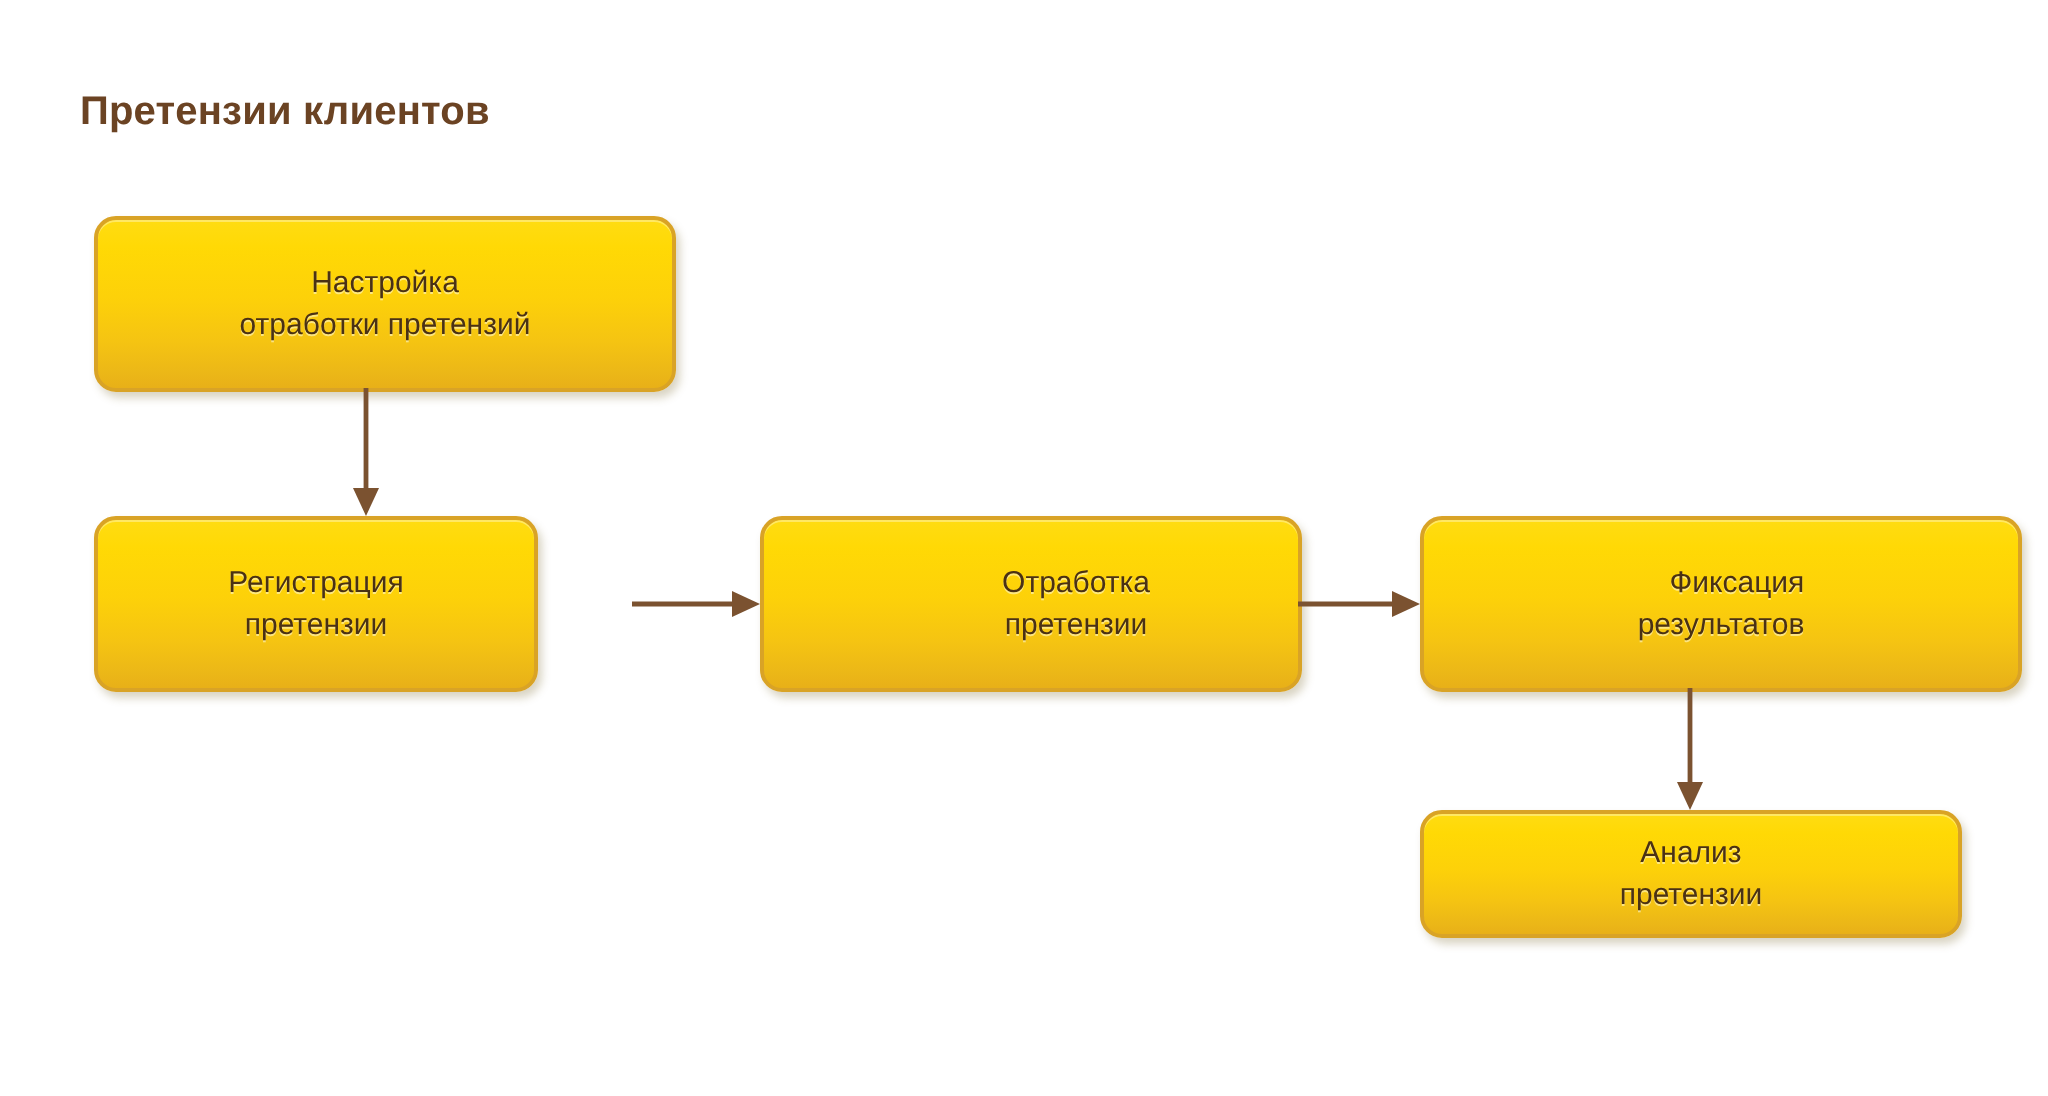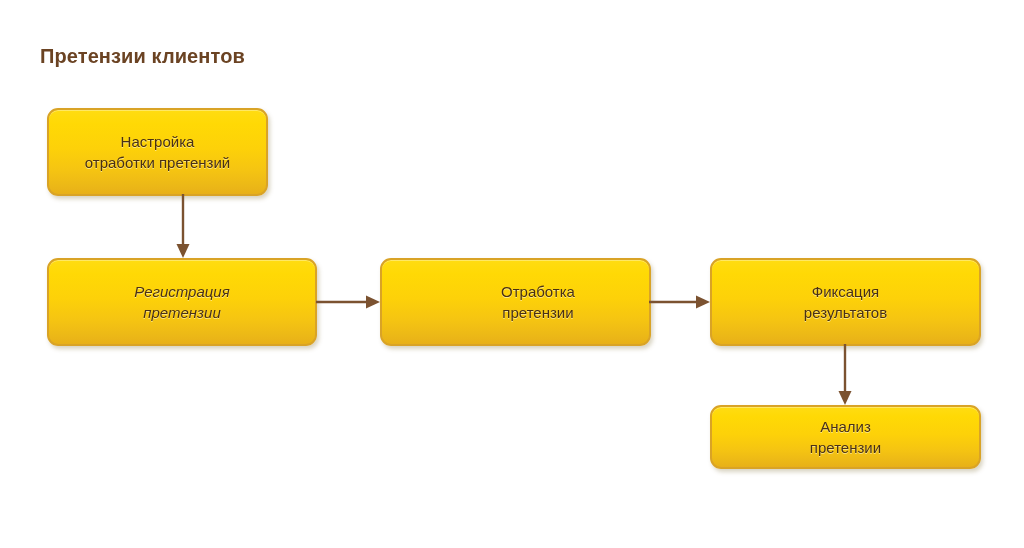--- a/index.html
+++ b/index.html
@@ -62,24 +62,24 @@
   .node-label {
     font-size: 15px;
     line-height: 21px;
     color: #4a3114;
     text-shadow: 0 1px 0 rgba(255, 246, 190, 0.65);
     padding: 0 8px;
     white-space: pre-line;
   }
 
   
-  #node-setup          { left: 47px;  top: 108px; width: 221px; height: 88px; }
-  #node-registration   { left: 47px;  top: 258px; width: 270px; height: 88px; font-style: italic; }
+  #node-setup          { left: 47px;  top: 108px; width: 291px; height: 88px; }
+  #node-registration   { left: 47px;  top: 258px; width: 222px; height: 88px; }
   #node-processing     { left: 380px; top: 258px; width: 271px; height: 88px; padding-left: 45px; }
-  #node-fixation       { left: 710px; top: 258px; width: 271px; height: 88px; }
+  #node-fixation       { left: 710px; top: 258px; width: 301px; height: 88px; text-align: right; }
   #node-analysis       { left: 710px; top: 405px; width: 271px; height: 64px; align-items: center; }
 
   
   .connector {
     position: absolute;
   }
   .connector svg { display: block; overflow: visible; }
 
   #conn-setup-registration   { left: 176px; top: 194px; width: 14px; height: 66px; }
   #conn-registration-processing { left: 316px; top: 295px; width: 66px; height: 14px; }

